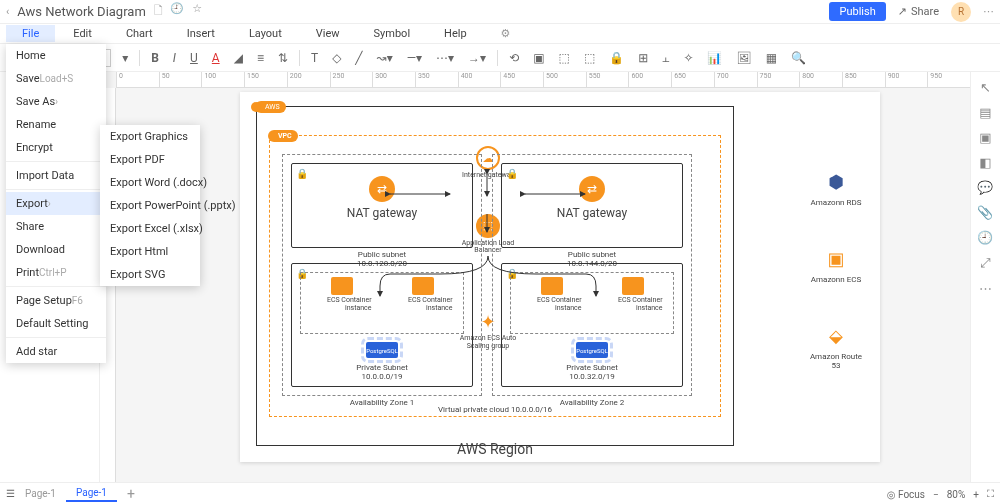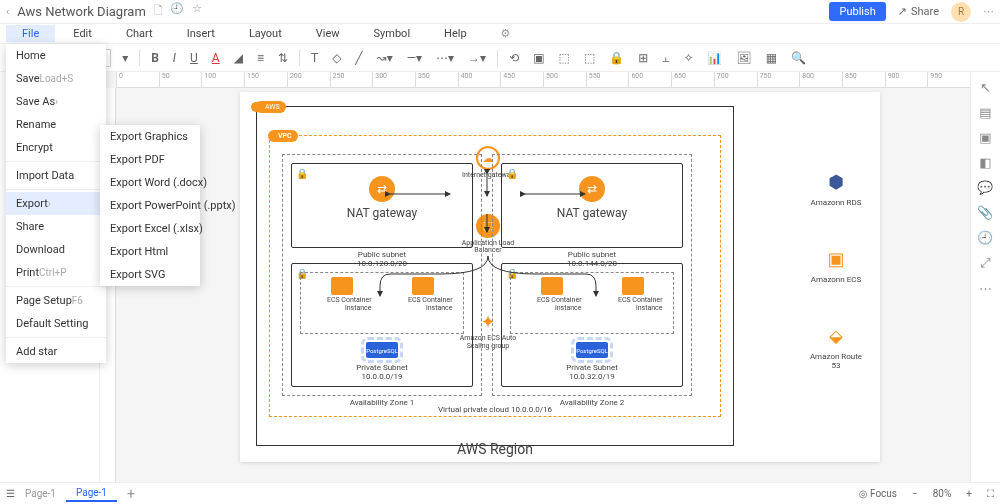--- a/index.html
+++ b/index.html
@@ -27,21 +27,21 @@
 .canvas{flex:1;background:#f5f5f5;position:relative;overflow:hidden}
 .ruler-h{position:absolute;top:0;left:16px;right:0;height:16px;background:#fff;border-bottom:1px solid #ddd;font-size:7px;color:#999;display:flex}
 .ruler-h span{flex:1;border-left:1px solid #ddd;padding-left:2px}
 .ruler-v{position:absolute;top:16px;left:0;width:16px;bottom:0;background:#fff;border-right:1px solid #ddd}
 .page{position:absolute;top:20px;left:140px;width:640px;height:370px;background:#fff;box-shadow:0 1px 4px rgba(0,0,0,.15)}
 .right-tools{width:30px;border-left:1px solid #eee;display:flex;flex-direction:column;align-items:center;gap:10px;padding-top:8px;color:#888}
 .right-tools span{cursor:pointer;font-size:13px}
 .bottom-bar{position:absolute;bottom:0;left:0;right:0;height:22px;border-top:1px solid #eee;display:flex;align-items:center;font-size:10px;color:#666;padding:0 6px;gap:10px}
 .page-tab{padding:2px 10px;color:#2962ff;border-bottom:2px solid #2962ff}
 .add-page{color:#999;font-size:14px;cursor:pointer}
-.bottom-right{margin-left:auto;display:flex;align-items:center;gap:15px}
+.bottom-right{margin-left:auto;display:flex;align-items:flex-end;gap:8px}
 
 .dropdown{position:absolute;background:#fff;box-shadow:0 2px 10px rgba(0,0,0,.2);font-size:11px;z-index:100;min-width:100px}
 .dd-item{padding:5px 10px;display:flex;justify-content:flex-start;align-items:center;cursor:pointer;white-space:nowrap}
 .dd-item.hl{background:#e3edff}
 .dd-sep{height:1px;background:#eee;margin:2px 0}
 .dd-shortcut{color:#aaa;font-size:10px}
 .file-menu{top:44px;left:6px;width:94px}
 .export-menu{top:125px;left:100px;width:95px}
 
 .diagram{position:absolute;inset:6px;font-size:8px;color:#444}

